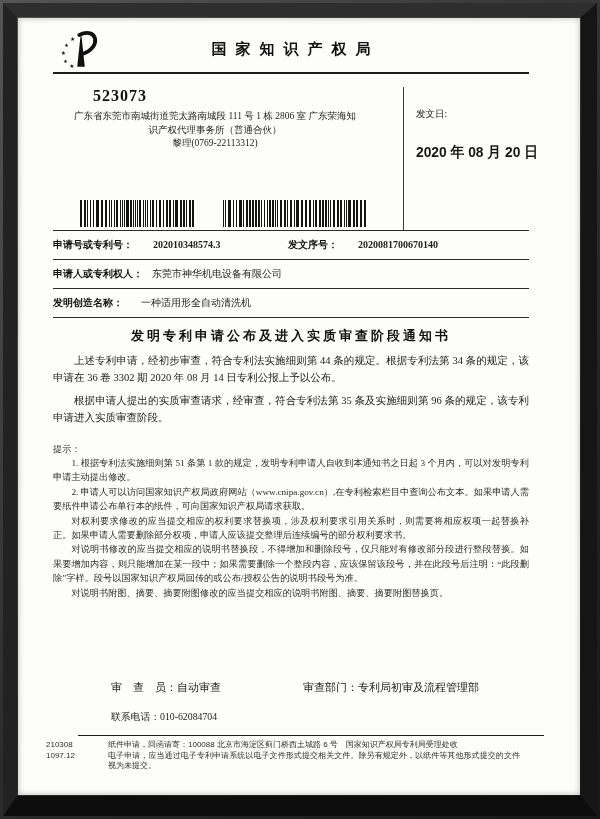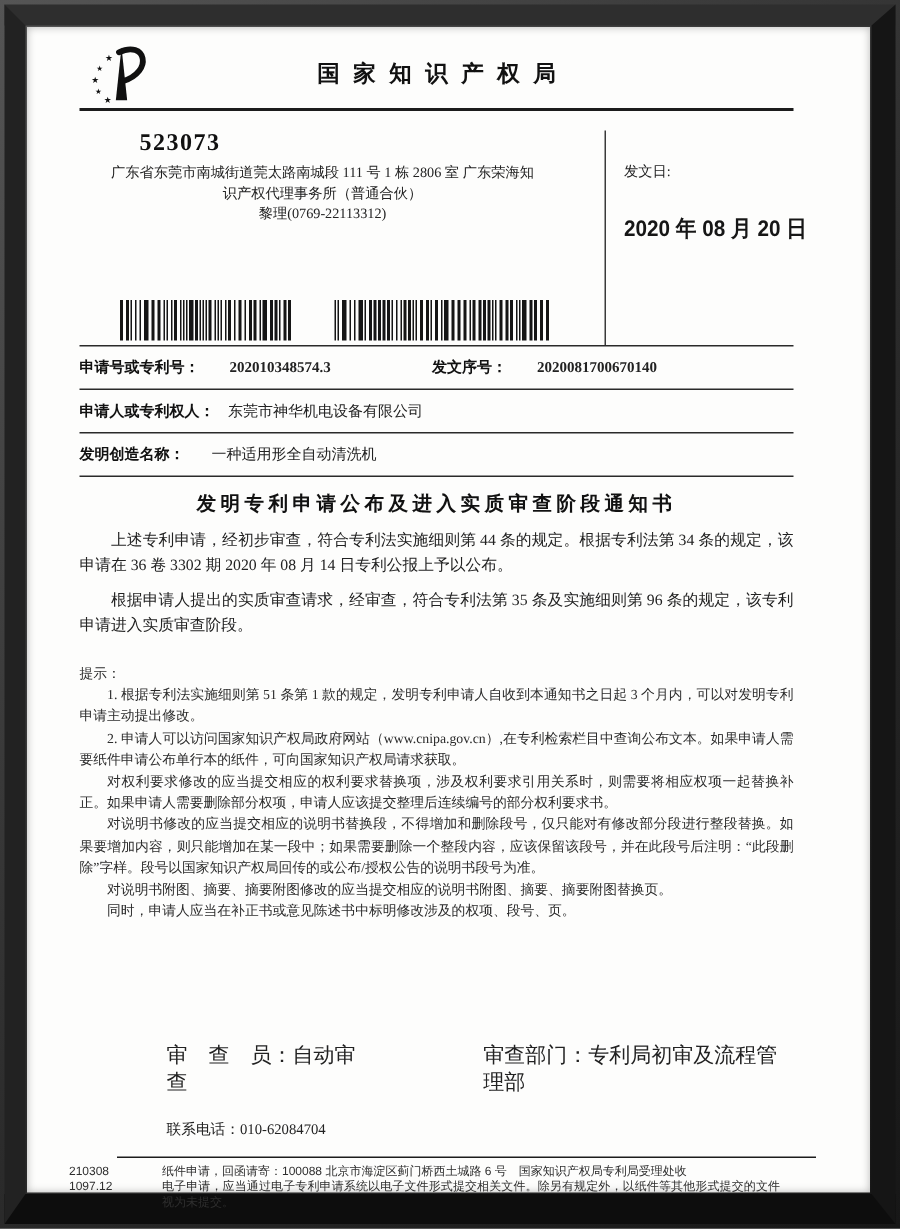--- a/index.html
+++ b/index.html
@@ -46,21 +46,21 @@
   .notice-title{margin-top:9px;text-align:center;font-size:13px;font-weight:bold;letter-spacing:3px;color:#111;}
   .para{margin:5px 0 0 0;font-size:10.5px;line-height:17.4px;text-indent:2em;text-align:justify;color:#222;}
   .para:first-of-type{margin-top:7px;}
 
   
   .hints{margin-top:15px;font-size:9.2px;line-height:14.4px;color:#2b2b2b;}
   .hints p{margin:0;text-align:justify;}
   .hints p.ind{text-indent:2em;}
 
   
-  .sign-row{display:flex;margin-top:80px;font-size:14px;color:#222;}
+  .sign-row{display:flex;margin-top:80px;font-size:11px;color:#222;}
   .sign-left{margin-left:58px;}
   .sign-right{margin-left:82px;}
   .contact-row{margin-top:16px;margin-left:58px;font-size:9.8px;color:#222;}
 
   
   .footer{position:relative;margin-top:11px;padding-top:5px;display:flex;font-size:8px;line-height:10.5px;color:#2e2e2e;font-family:"Liberation Sans","DejaVu Sans",sans-serif;}
   .footer-rule{position:absolute;top:0;left:25px;right:-15px;border-top:1.6px solid #1c1c1c;}
   .fcodes{margin-left:-7px;width:62px;flex:none;}
   .ftext{width:412px;}
   .ftext p{margin:0;text-align:justify;}
@@ -131,21 +131,20 @@
       <p class="para">上述专利申请，经初步审查，符合专利法实施细则第 44 条的规定。根据专利法第 34 条的规定，该申请在 36 卷 3302 期 2020 年 08 月 14 日专利公报上予以公布。</p>
       <p class="para">根据申请人提出的实质审查请求，经审查，符合专利法第 35 条及实施细则第 96 条的规定，该专利申请进入实质审查阶段。</p>
 
       <div class="hints">
         <p>提示：</p>
         <p class="ind">1. 根据专利法实施细则第 51 条第 1 款的规定，发明专利申请人自收到本通知书之日起 3 个月内，可以对发明专利申请主动提出修改。</p>
         <p class="ind">2. 申请人可以访问国家知识产权局政府网站（www.cnipa.gov.cn）,在专利检索栏目中查询公布文本。如果申请人需要纸件申请公布单行本的纸件，可向国家知识产权局请求获取。</p>
         <p class="ind">对权利要求修改的应当提交相应的权利要求替换项，涉及权利要求引用关系时，则需要将相应权项一起替换补正。如果申请人需要删除部分权项，申请人应该提交整理后连续编号的部分权利要求书。</p>
         <p class="ind">对说明书修改的应当提交相应的说明书替换段，不得增加和删除段号，仅只能对有修改部分段进行整段替换。如果要增加内容，则只能增加在某一段中；如果需要删除一个整段内容，应该保留该段号，并在此段号后注明：“此段删除”字样。段号以国家知识产权局回传的或公布/授权公告的说明书段号为准。</p>
         <p class="ind">对说明书附图、摘要、摘要附图修改的应当提交相应的说明书附图、摘要、摘要附图替换页。</p>
-        <p class="ind">同时，申请人应当在补正书或意见陈述书中标明修改涉及的权项、段号、页。</p>
       </div>
 
       <div class="sign-row">
         <div class="sign-left">
           <span>审　查　员：</span><span>自动审查</span>
         </div>
         <div class="sign-right">
           <span>审查部门：</span><span>专利局初审及流程管理部</span>
         </div>
       </div>

